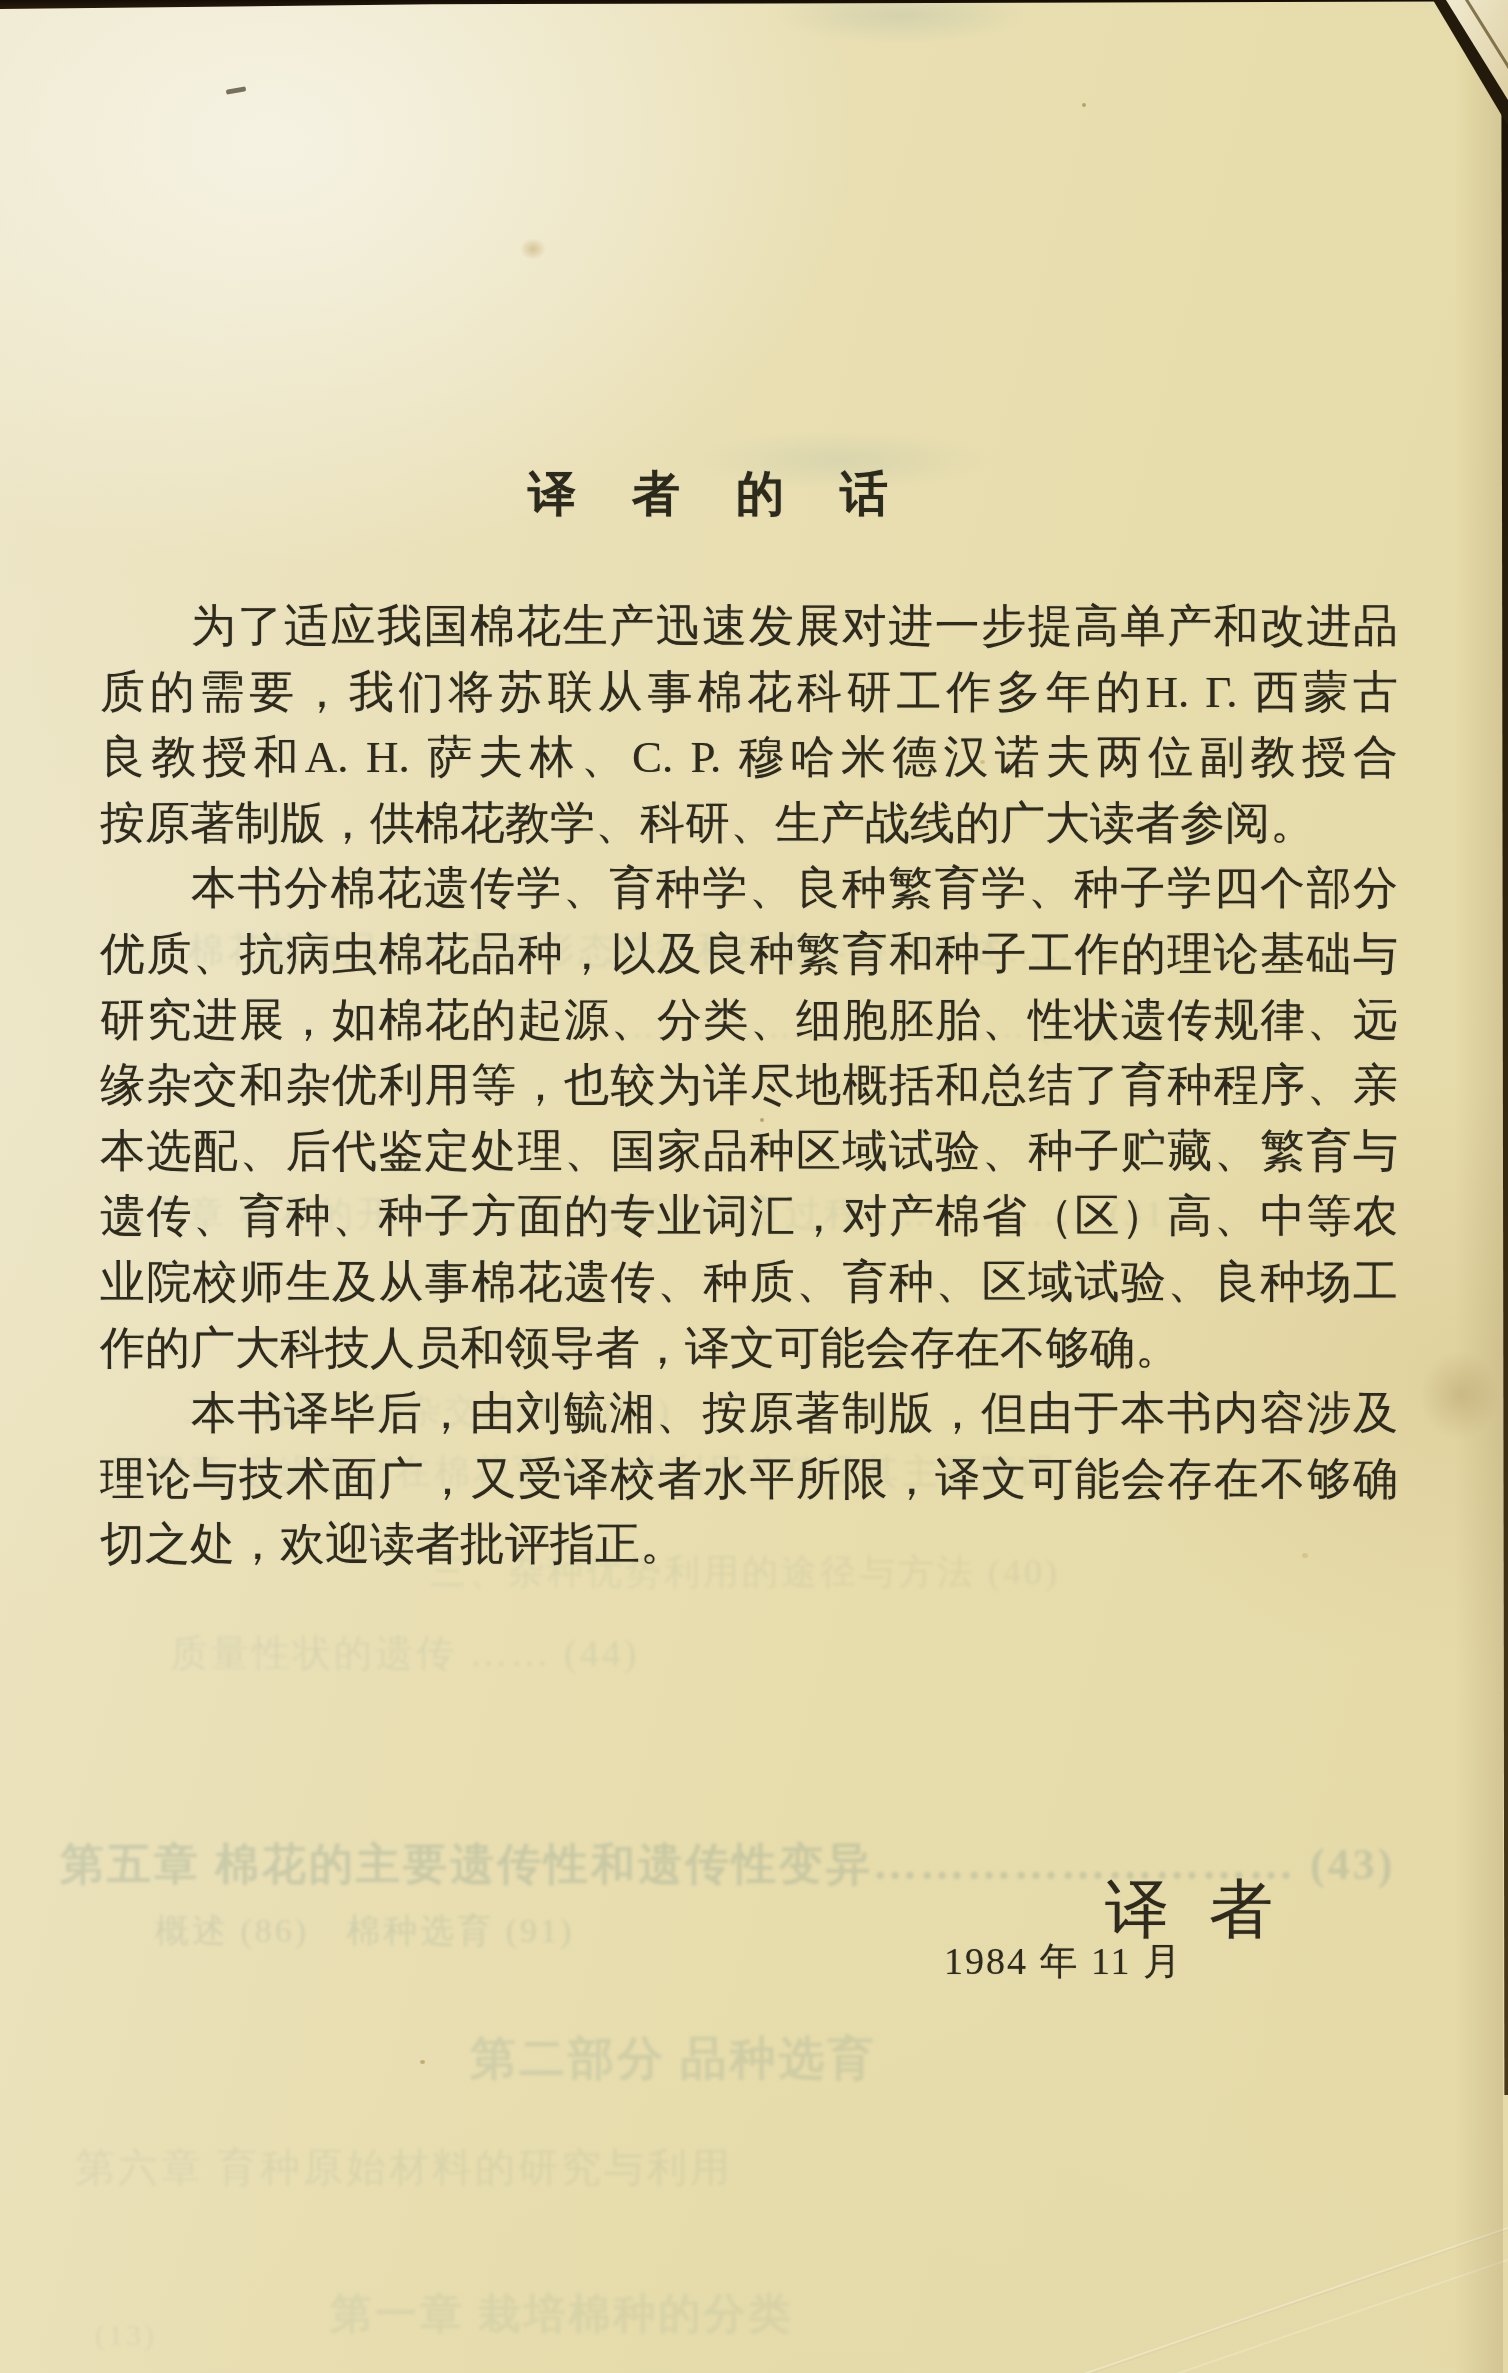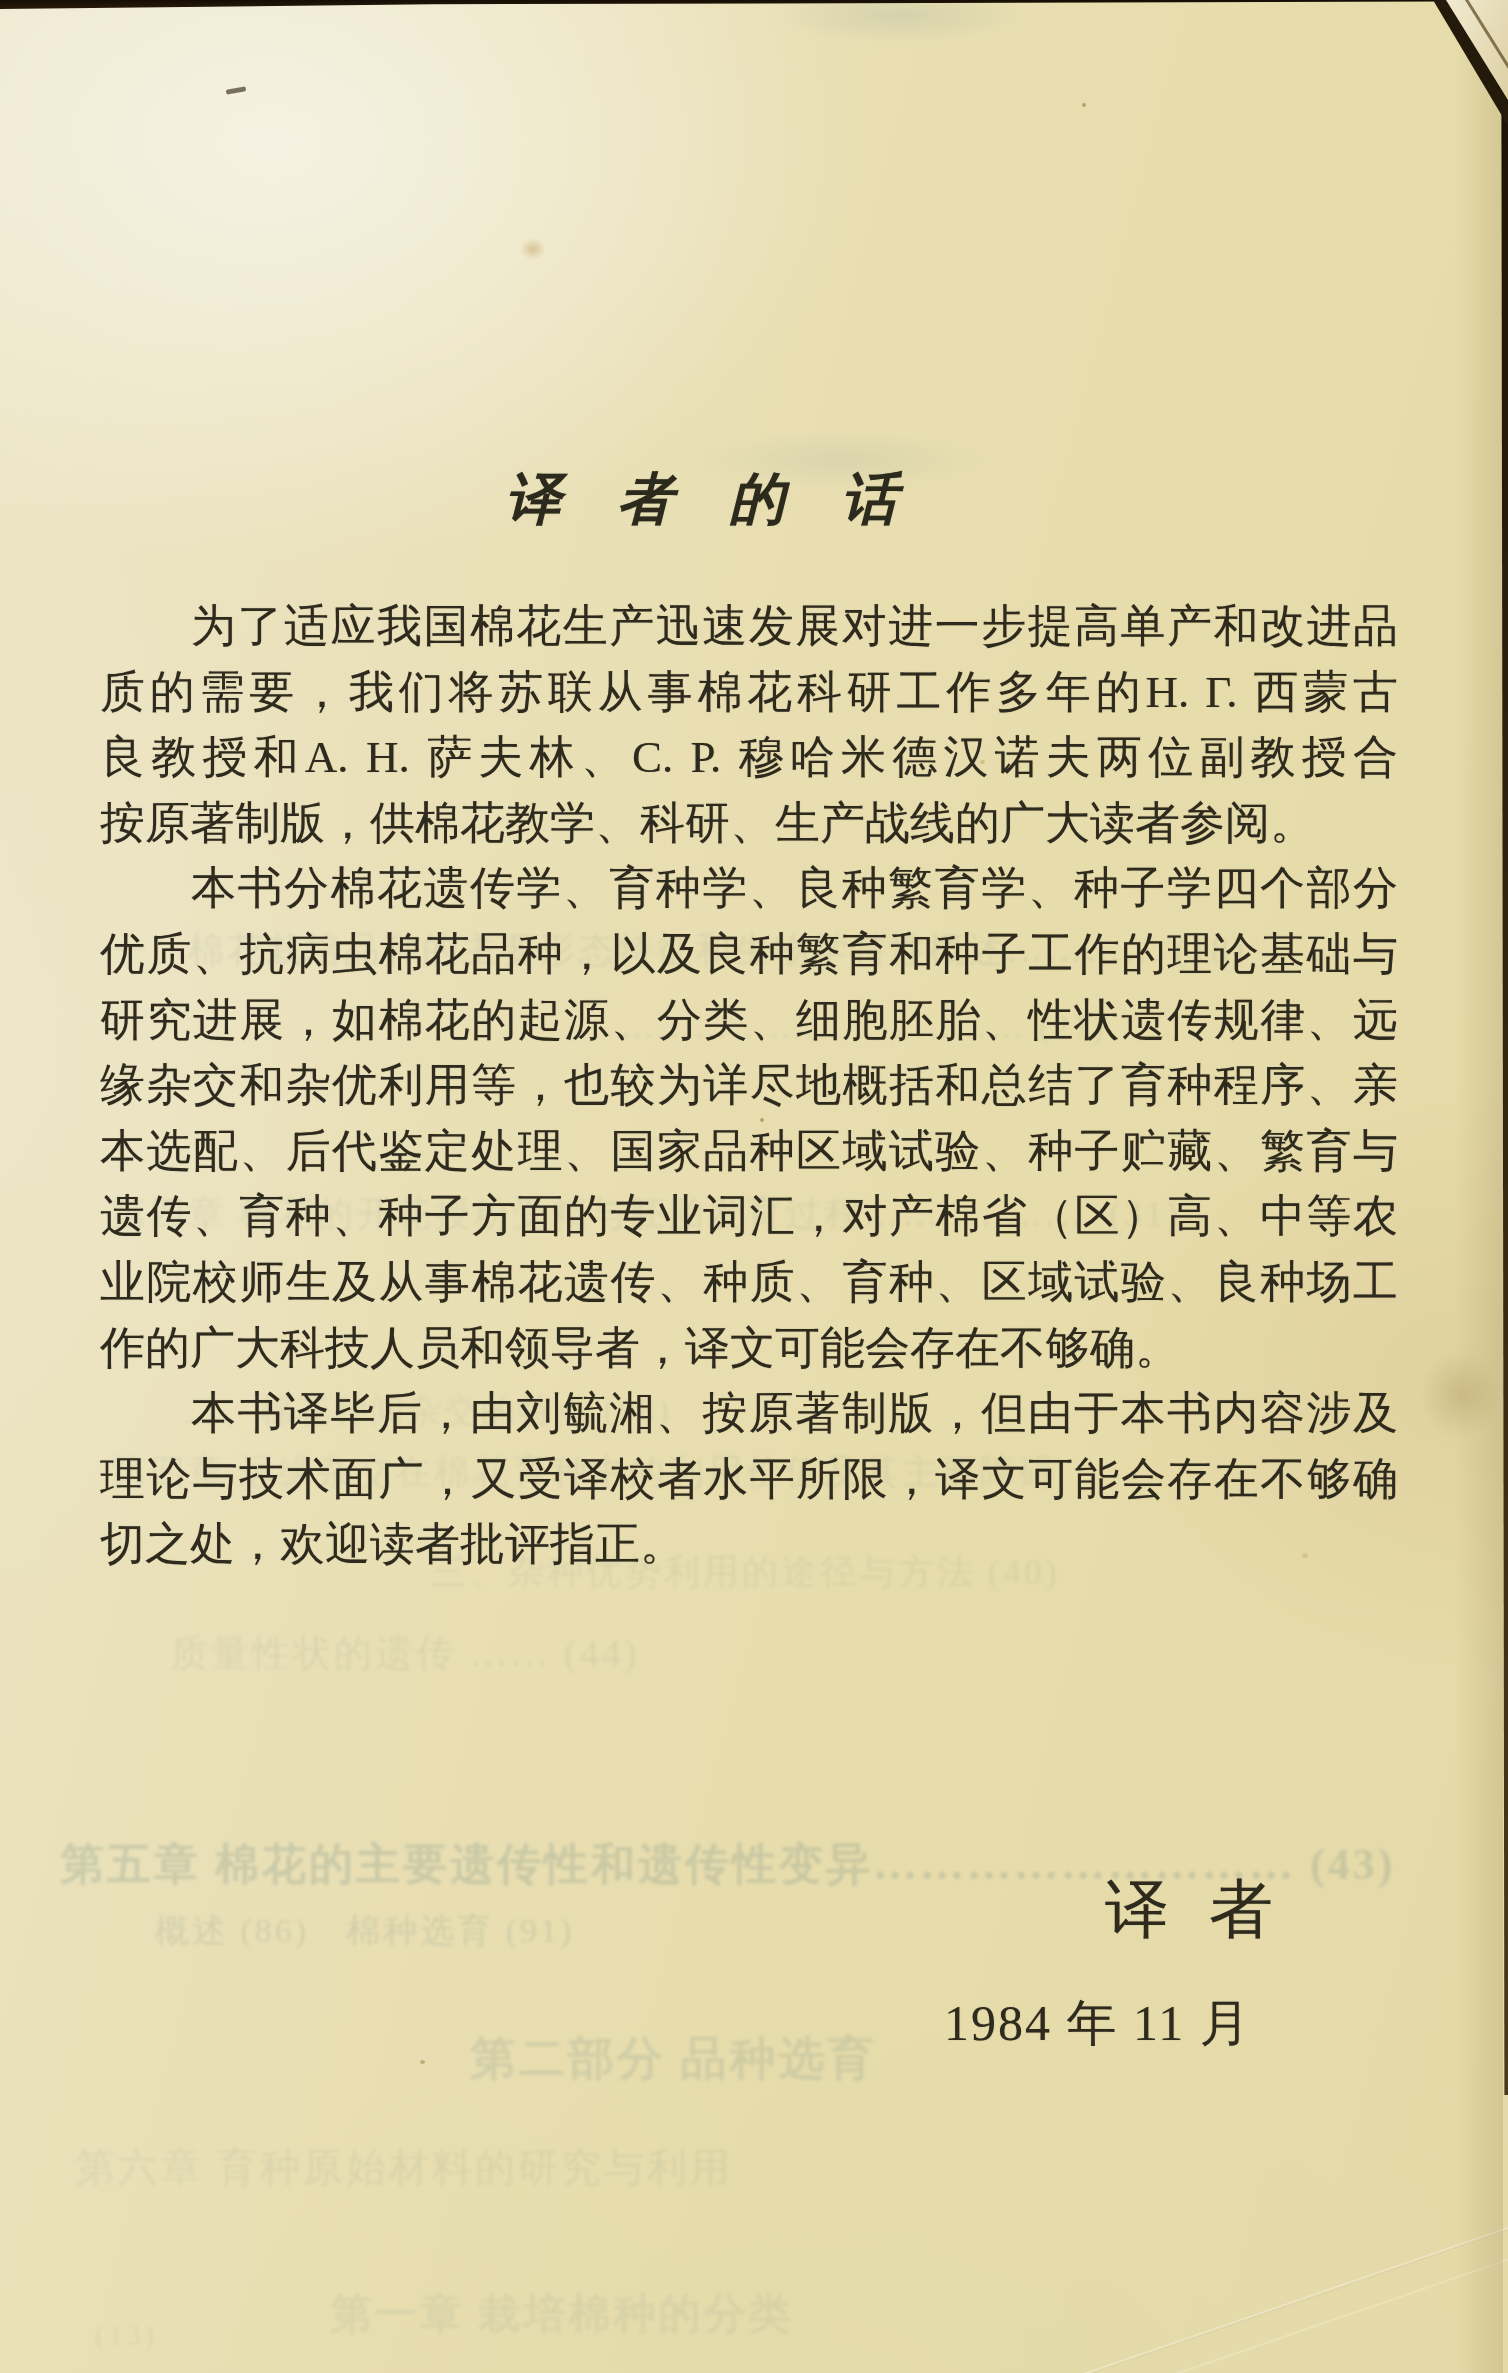--- a/index.html
+++ b/index.html
@@ -17,40 +17,40 @@
       linear-gradient(105deg,#ede6c8 0%,#e9dfb4 38%,#e7dcab 62%,#e5d9a8 100%);
   }
   
   .ghost{
     position:absolute;z-index:1;color:#8fa290;filter:blur(1.6px);
     white-space:nowrap;overflow:hidden;letter-spacing:3px;
   }
   .smudge{position:absolute;z-index:1;border-radius:50%;}
   
   .title{
-    position:absolute;z-index:2;left:505px;top:462px;
-    font-size:56px;font-weight:600;letter-spacing:56px;color:#2b2a1d;
-    white-space:nowrap;text-shadow:0 0 1px rgba(43,42,29,.45);font-style:italic;
+    position:absolute;z-index:2;left:528px;top:462px;
+    font-size:48px;font-weight:600;letter-spacing:56px;color:#2b2a1d;
+    white-space:nowrap;text-shadow:0 0 1px rgba(43,42,29,.45);
   }
   .body-text{
     position:absolute;z-index:2;left:100px;top:594px;width:1298px;
     font-size:45px;line-height:65.6px;color:#2e2b1e;
     text-shadow:0 0 1px rgba(46,43,30,.35);
   }
   .line{height:65.6px;text-align:justify;text-align-last:justify;white-space:nowrap;}
   .line.indent{text-indent:91px;}
   .line.para-end{text-align-last:left;}
   .sig-name{
     position:absolute;z-index:2;left:1105px;top:1866px;
     font-size:64px;letter-spacing:40px;color:#2e2b1e;white-space:nowrap;
     text-shadow:0 0 1px rgba(46,43,30,.4);
   }
   .sig-date{
-    position:absolute;z-index:2;left:944px;top:1990px;
-    font-size:50px;color:#2e2b1e;white-space:nowrap;letter-spacing:2px;
+    position:absolute;z-index:2;left:944px;top:1936px;
+    font-size:38px;color:#2e2b1e;white-space:nowrap;letter-spacing:2px;
     text-shadow:0 0 1px rgba(46,43,30,.4);
   }
   
   .edge-top{
     position:absolute;z-index:3;left:0;top:0;width:1442px;height:9px;
     background:linear-gradient(#150d05,#2a1c0c);
     clip-path:polygon(0 0,100% 0,100% 18%,30% 48%,0 100%);
   }
   .edge-right{
     position:absolute;z-index:3;right:0;top:0;width:9px;height:2095px;

